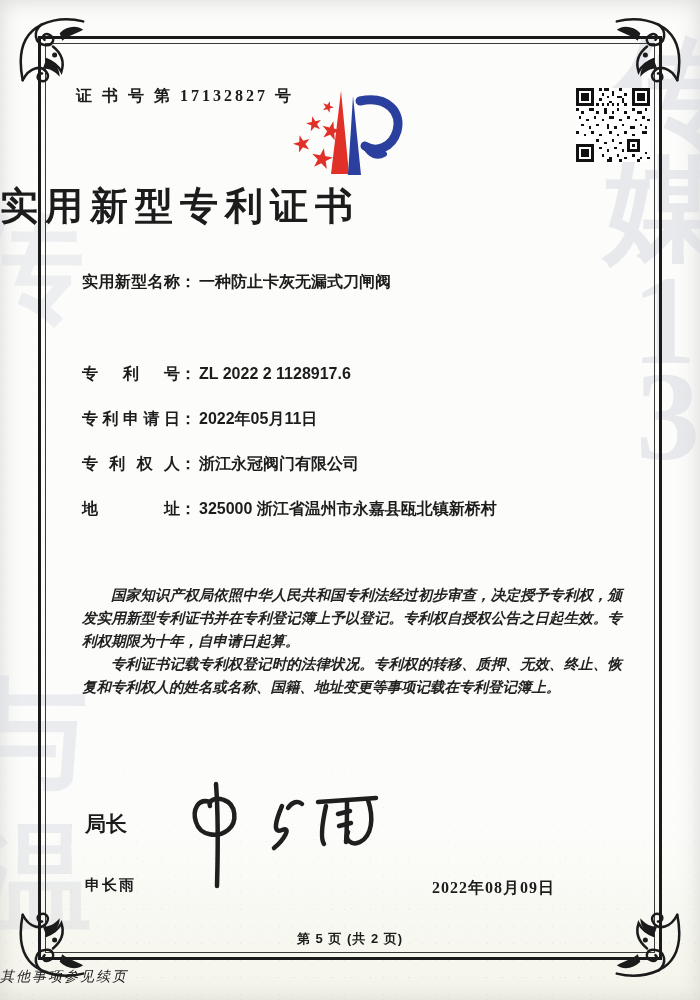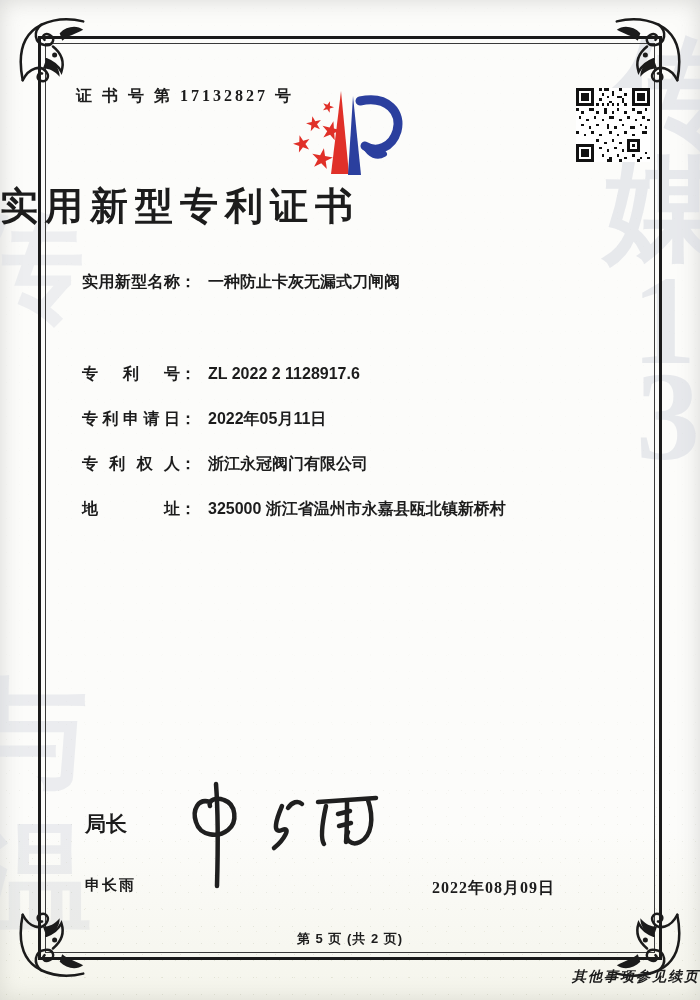--- a/index.html
+++ b/index.html
@@ -45,40 +45,40 @@
   .content{position:absolute;inset:0;z-index:3;}
   .cert-no{position:absolute;left:76px;top:86px;font-size:16px;font-weight:bold;
     letter-spacing:3px;font-family:"Liberation Serif","DejaVu Serif",serif;}
   .logo{position:absolute;left:278px;top:82px;width:144px;height:104px;}
   .qr{position:absolute;left:576px;top:88px;width:74px;height:74px;}
   .title{position:absolute;left:0;right:0;top:181px;text-align:left;
     font-family:"Liberation Serif","DejaVu Serif",serif;
     font-size:38px;font-weight:bold;letter-spacing:7px;}
   .frow{position:absolute;left:82px;font-size:16px;font-weight:bold;white-space:nowrap;}
   .flabel{display:inline-block;width:98px;text-align:justify;text-align-last:justify;}
-  .fvalue{margin-left:12px;}
+  .fvalue{margin-left:3px;}
   .r0{top:272px}.r1{top:319px}.r2{top:364px}.r3{top:409px}.r4{top:454px}.r5{top:499px}
   .grant-row{position:absolute;left:82px;top:542px;right:60px;font-size:16px;font-weight:bold;white-space:nowrap;}
   .grant2{position:absolute;left:288px;top:0;}
   .stray{font-size:13px;color:#444;margin-left:16px;}
   .body{position:absolute;left:82px;top:584px;width:540px;
     font-family:"Liberation Serif","DejaVu Serif",serif;
     font-weight:bold;font-style:italic;font-size:14.5px;line-height:23px;
     text-align:justify;color:#222;}
   .body p{margin:0;text-indent:2em;}
   .signer-title{position:absolute;left:85px;top:810px;font-size:21px;font-weight:bold;}
   .signer-name{position:absolute;left:85px;top:876px;font-size:15px;font-weight:bold;letter-spacing:2px;}
   .signature{position:absolute;left:180px;top:780px;width:210px;height:112px;}
   .issue-date{position:absolute;left:432px;top:878px;font-size:16px;font-weight:bold;
     font-family:"Liberation Serif","DejaVu Serif",serif;letter-spacing:1px;}
   .page-ind{position:absolute;left:0;right:0;top:930px;text-align:center;
     font-size:13px;font-weight:bold;letter-spacing:1px;}
-  .cont-note{position:absolute;left:0;right:0;top:968px;text-align:right;
+  .cont-note{position:absolute;left:0;right:0;top:968px;text-align:left;
     font-family:"Liberation Serif","DejaVu Serif",serif;
-    font-size:14px;font-weight:bold;font-style:italic;letter-spacing:2px;}
+    font-size:14px;font-weight:normal;font-style:italic;letter-spacing:2px;}
 </style>
 </head>
 <body>
 
 <div class="page">
 
   <span class="wm wm-r0">传</span>
   <span class="wm wm-r1">媒</span>
   <span class="wm wm-r2">1</span>
   <span class="wm wm-r3">3</span>
@@ -187,20 +187,24 @@
       <span class="flabel">专利申请日</span><span>：</span><span class="fvalue">2022年05月11日</span>
     </div>
     <div class="frow r4">
       <span class="flabel">专利权人</span><span>：</span><span class="fvalue">浙江永冠阀门有限公司</span>
     </div>
     <div class="frow r5">
       <span class="flabel">地址</span><span>：</span><span class="fvalue">325000 浙江省温州市永嘉县瓯北镇新桥村</span>
     </div>
 
 
+    <div class="body">
+      <p>国家知识产权局依照中华人民共和国专利法经过初步审查，决定授予专利权，颁发实用新型专利证书并在专利登记簿上予以登记。专利权自授权公告之日起生效。专利权期限为十年，自申请日起算。</p>
+      <p>专利证书记载专利权登记时的法律状况。专利权的转移、质押、无效、终止、恢复和专利权人的姓名或名称、国籍、地址变更等事项记载在专利登记簿上。</p>
+    </div>
 
     <div class="signer-title">局长</div>
     <div class="signer-name">申长雨</div>
 
     <svg class="signature" viewBox="0 0 210 112">
       <g fill="none" stroke="#1f1f1f" stroke-width="4.5" stroke-linecap="round" stroke-linejoin="round">
         <path d="M30,22 C18,18 12,30 16,42 C20,56 38,58 48,50 C58,42 56,24 44,20 C36,17 28,20 30,26"></path>
         <path d="M36,4 C38,30 38,70 37,106"></path>
         <path d="M102,26 C96,40 92,54 102,50 C112,46 104,60 94,68"></path>
         <path d="M108,28 C112,22 118,20 122,24"></path>

